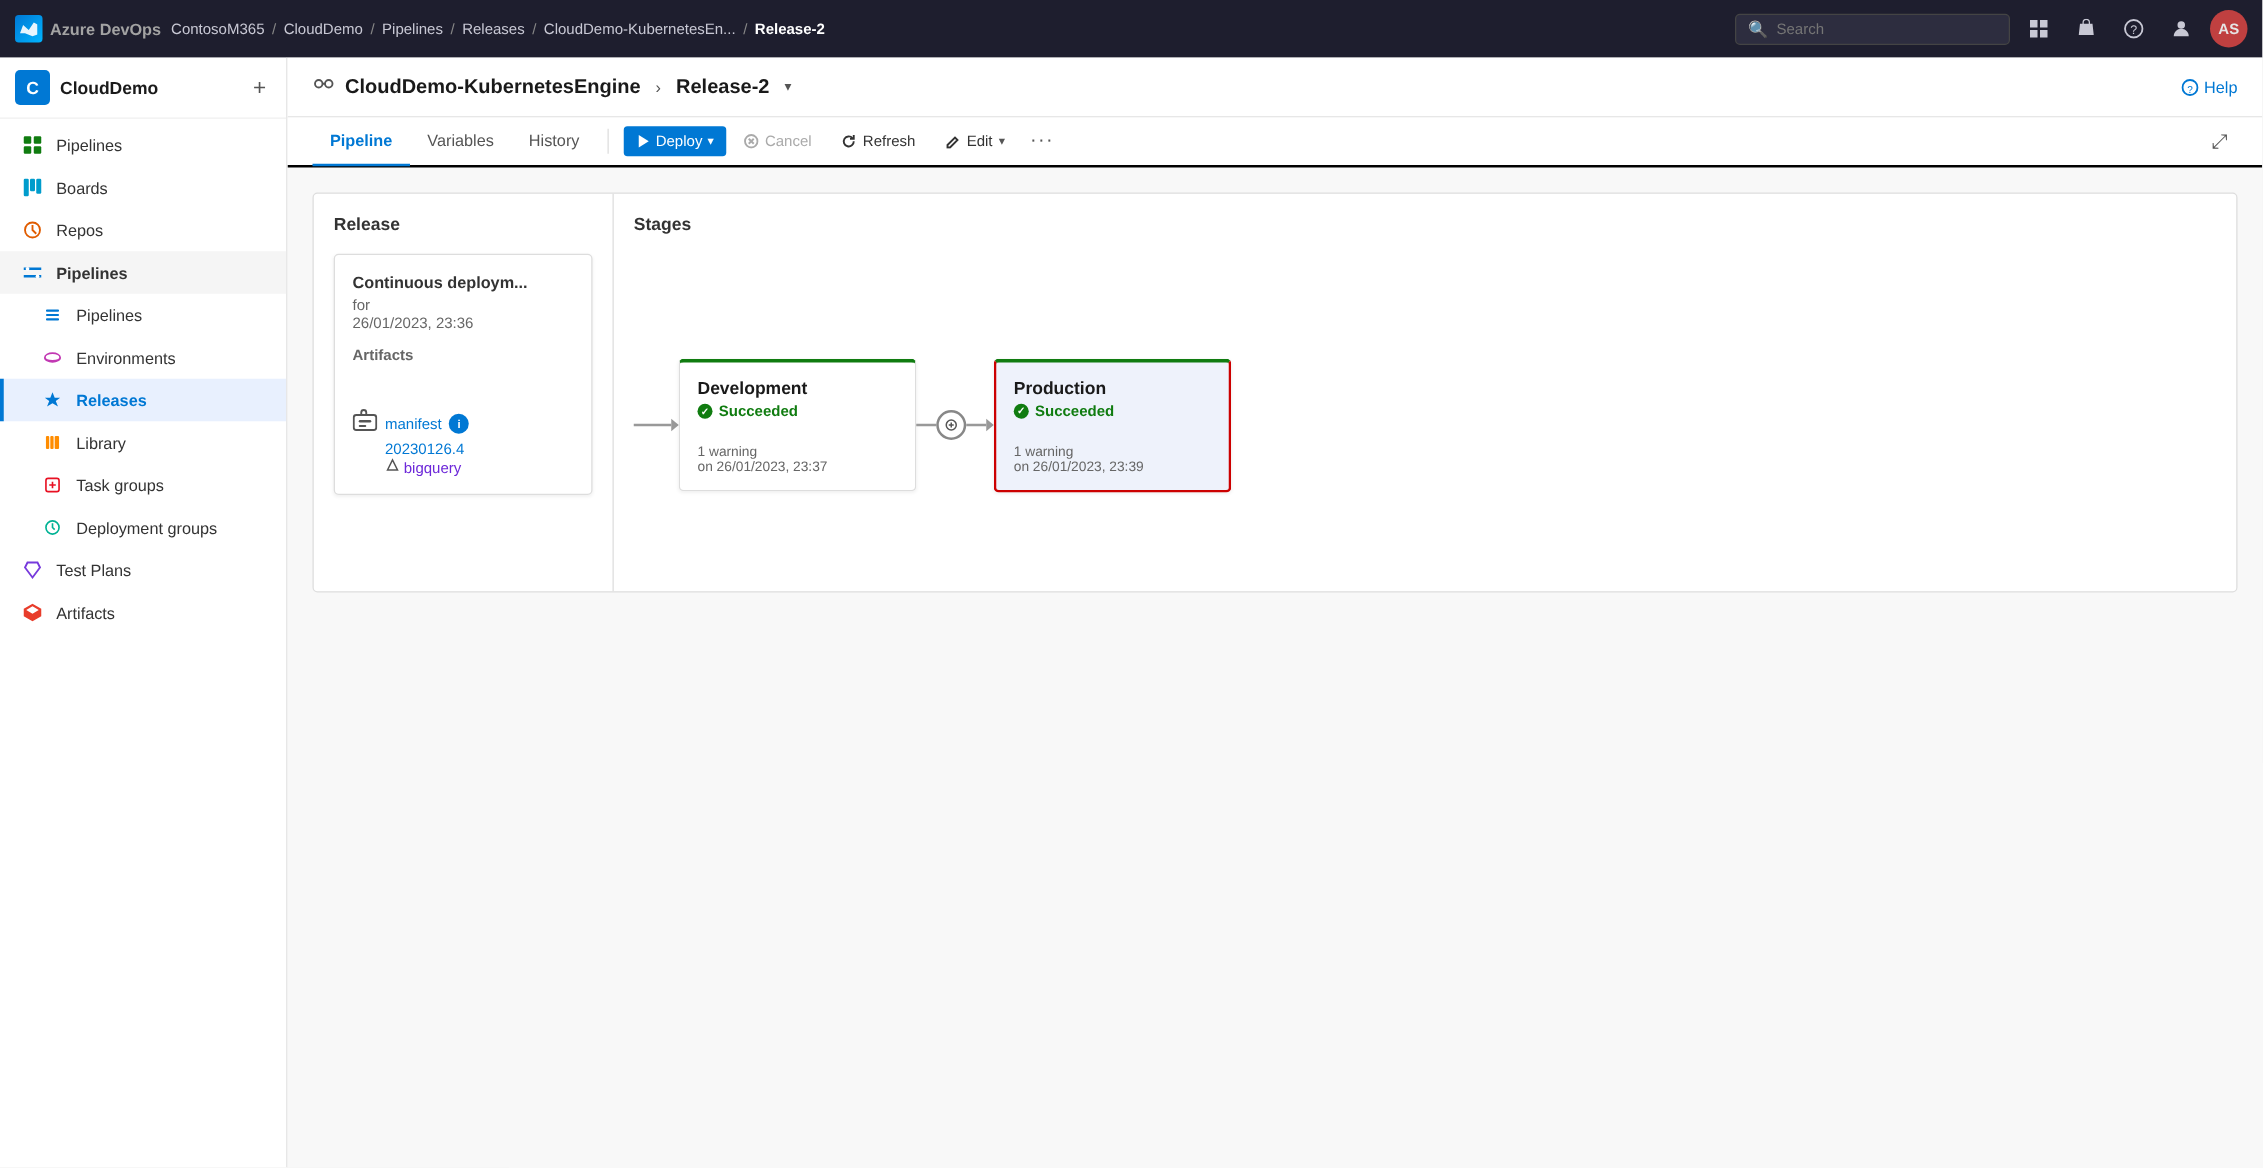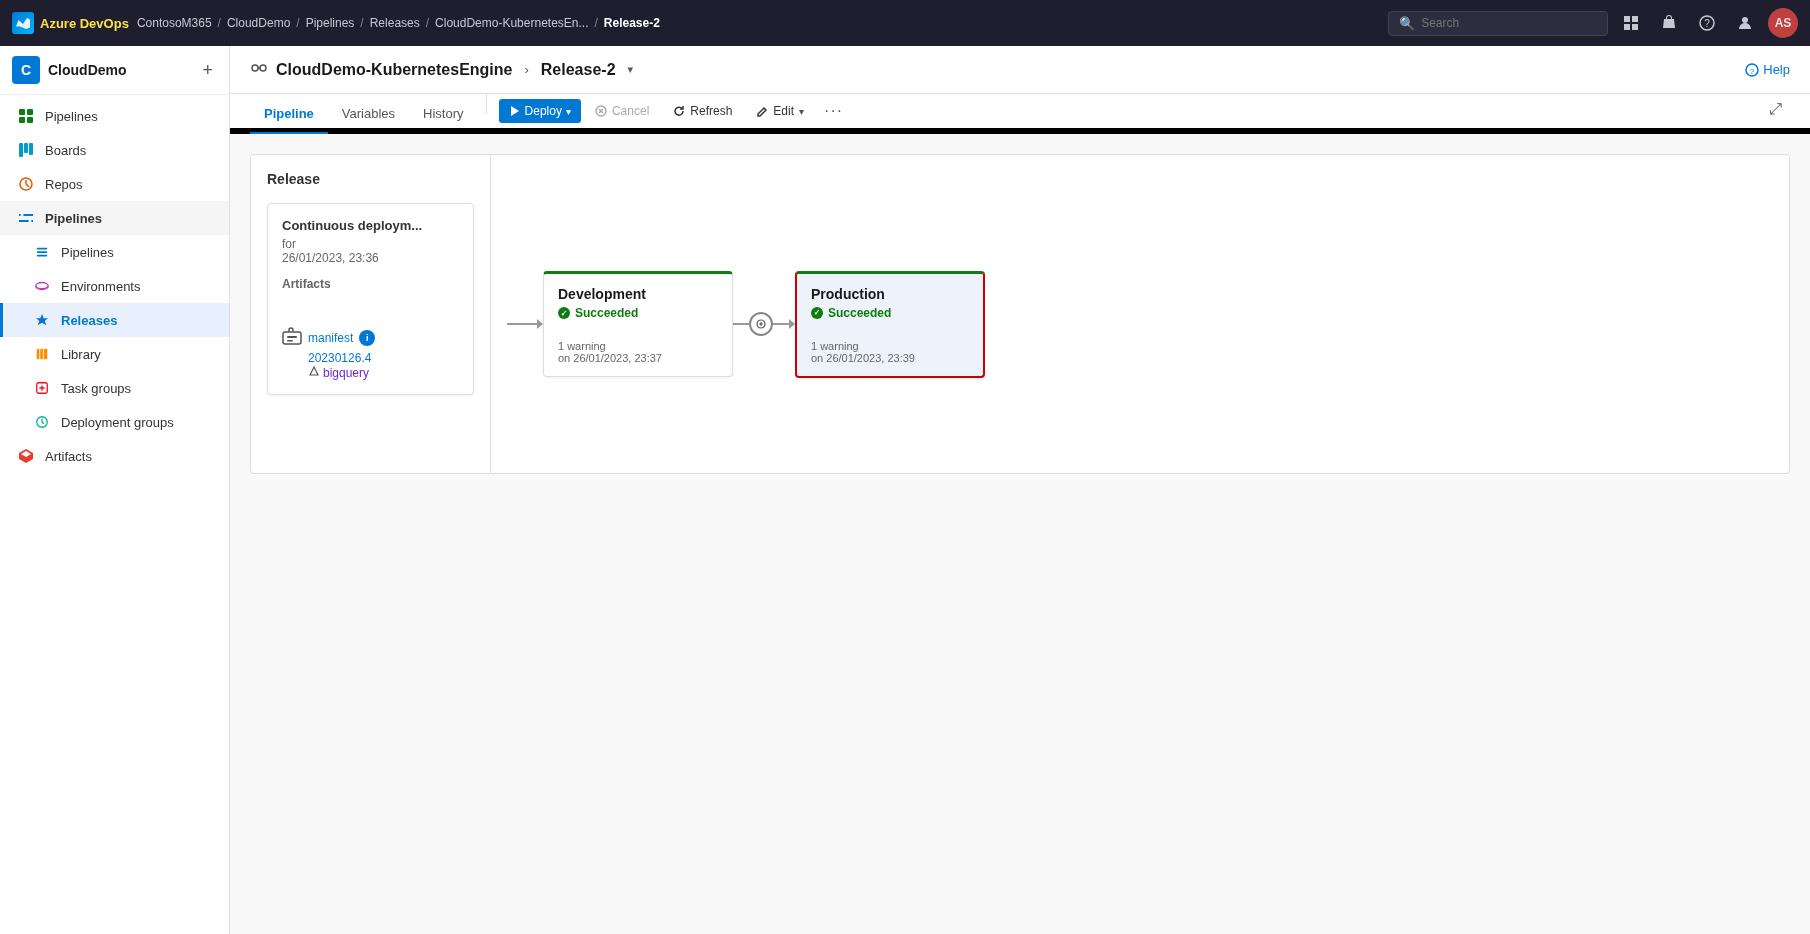--- a/index.html
+++ b/index.html
@@ -9,21 +9,21 @@
     .top-nav {
       height: 46px;
       background: #1e1e2e;
       display: flex;
       align-items: center;
       padding: 0 12px;
       gap: 8px;
       flex-shrink: 0;
     }
     .top-nav-logo {
-      display: flex; align-items: center; gap: 6px; color: #fde047; font-size: 13px; font-weight: 600;
+      display: flex; align-items: center; gap: 6px; color: #a3a3a3; font-size: 13px; font-weight: 600;
     }
     .azure-logo {
       width: 22px; height: 22px;
       background: linear-gradient(135deg, #0078d4 0%, #00b4ff 100%);
       border-radius: 3px;
       display: flex; align-items: center; justify-content: center;
     }
     .breadcrumb {
       display: flex; align-items: center; gap: 4px; color: #c8c8d4; font-size: 12px; flex: 1;
     }
@@ -91,22 +91,22 @@
     }
     .page-title-area { display: flex; align-items: center; gap: 8px; }
     .pipeline-icon { color: #666; font-size: 16px; }
     .page-title { font-size: 16px; font-weight: 600; color: #1a1a1a; }
     .release-name { font-size: 16px; font-weight: 600; color: #1a1a1a; }
     .chevron-down { color: #555; font-size: 11px; }
     .help-btn { display: flex; align-items: center; gap: 4px; color: #0078d4; font-size: 13px; cursor: pointer; }
 
     
     .tab-bar {
-      background: #fff; border-bottom: 6px solid #000000; padding: 0 20px;
-      display: flex; gap: 0; height: 40px; flex-shrink: 0;
+      background: #fff; border-bottom: 2px solid #000000; padding: 0 20px;
+      display: flex; align-items: center; gap: 0; height: 40px; flex-shrink: 0;
     }
     .tab {
       padding: 0 14px; height: 40px; display: flex; align-items: center; cursor: pointer;
       color: #555; font-size: 13px; border-bottom: 2px solid transparent; white-space: nowrap;
     }
     .tab.active { color: #0078d4; border-bottom: 2px solid #0078d4; font-weight: 600; }
     .tab-divider { width: 1px; height: 20px; background: #ddd; margin: 0 8px; }
     .toolbar { display: flex; align-items: center; gap: 4px; margin-left: 4px; }
     .tool-btn {
       display: flex; align-items: center; gap: 5px; padding: 5px 10px; border-radius: 3px;
@@ -380,20 +380,28 @@
       <div class="nav-item" style="padding-left:30px;">
         <span class="nav-icon col-icon" style="color:#00b294;">
           <svg width="14" height="14" viewBox="0 0 16 16" fill="none" stroke="#00b294" stroke-width="1.5">
               <circle cx="8" cy="8" r="6"></circle>
               <path d="M8 4v4l2 2"></path>
             </svg>
         </span>
         <span>Deployment groups</span>
       </div>
 
+      <div class="nav-item">
+        <span class="nav-icon col-icon" style="color:#773adc;">
+          <svg width="16" height="16" viewBox="0 0 16 16" fill="none" stroke="#773adc" stroke-width="1.5">
+              <path d="M4 2h8l2 4-6 8-6-8z"></path>
+            </svg>
+        </span>
+        <span>Test Plans</span>
+      </div>
 
       <div class="nav-item">
         <span class="nav-icon col-icon" style="color:#e83d2b;">
           <svg width="16" height="16" viewBox="0 0 16 16" fill="#e83d2b">
               <path d="M8 1L1 5v6l7 4 7-4V5L8 1zm0 2l5 3-5 3-5-3 5-3zM3 9.5l5 3 5-3V7L8 10 3 7v2.5z"></path>
             </svg>
         </span>
         <span>Artifacts</span>
       </div>
     </div>
@@ -509,20 +517,21 @@
                       </svg>
                   </span>
                   <span>bigquery</span>
                 </div>
               </div>
             </div>
           </div>
         </div>
 
         <div class="stages-section">
+          <div class="section-title">Stages</div>
 
           <div class="stages-container">
 
             <div class="connector">
               <div class="connector-line"></div>
               <div class="connector-arrow"></div>
             </div>
 
             <div class="stage-card dev">
               <div class="stage-card-body">

